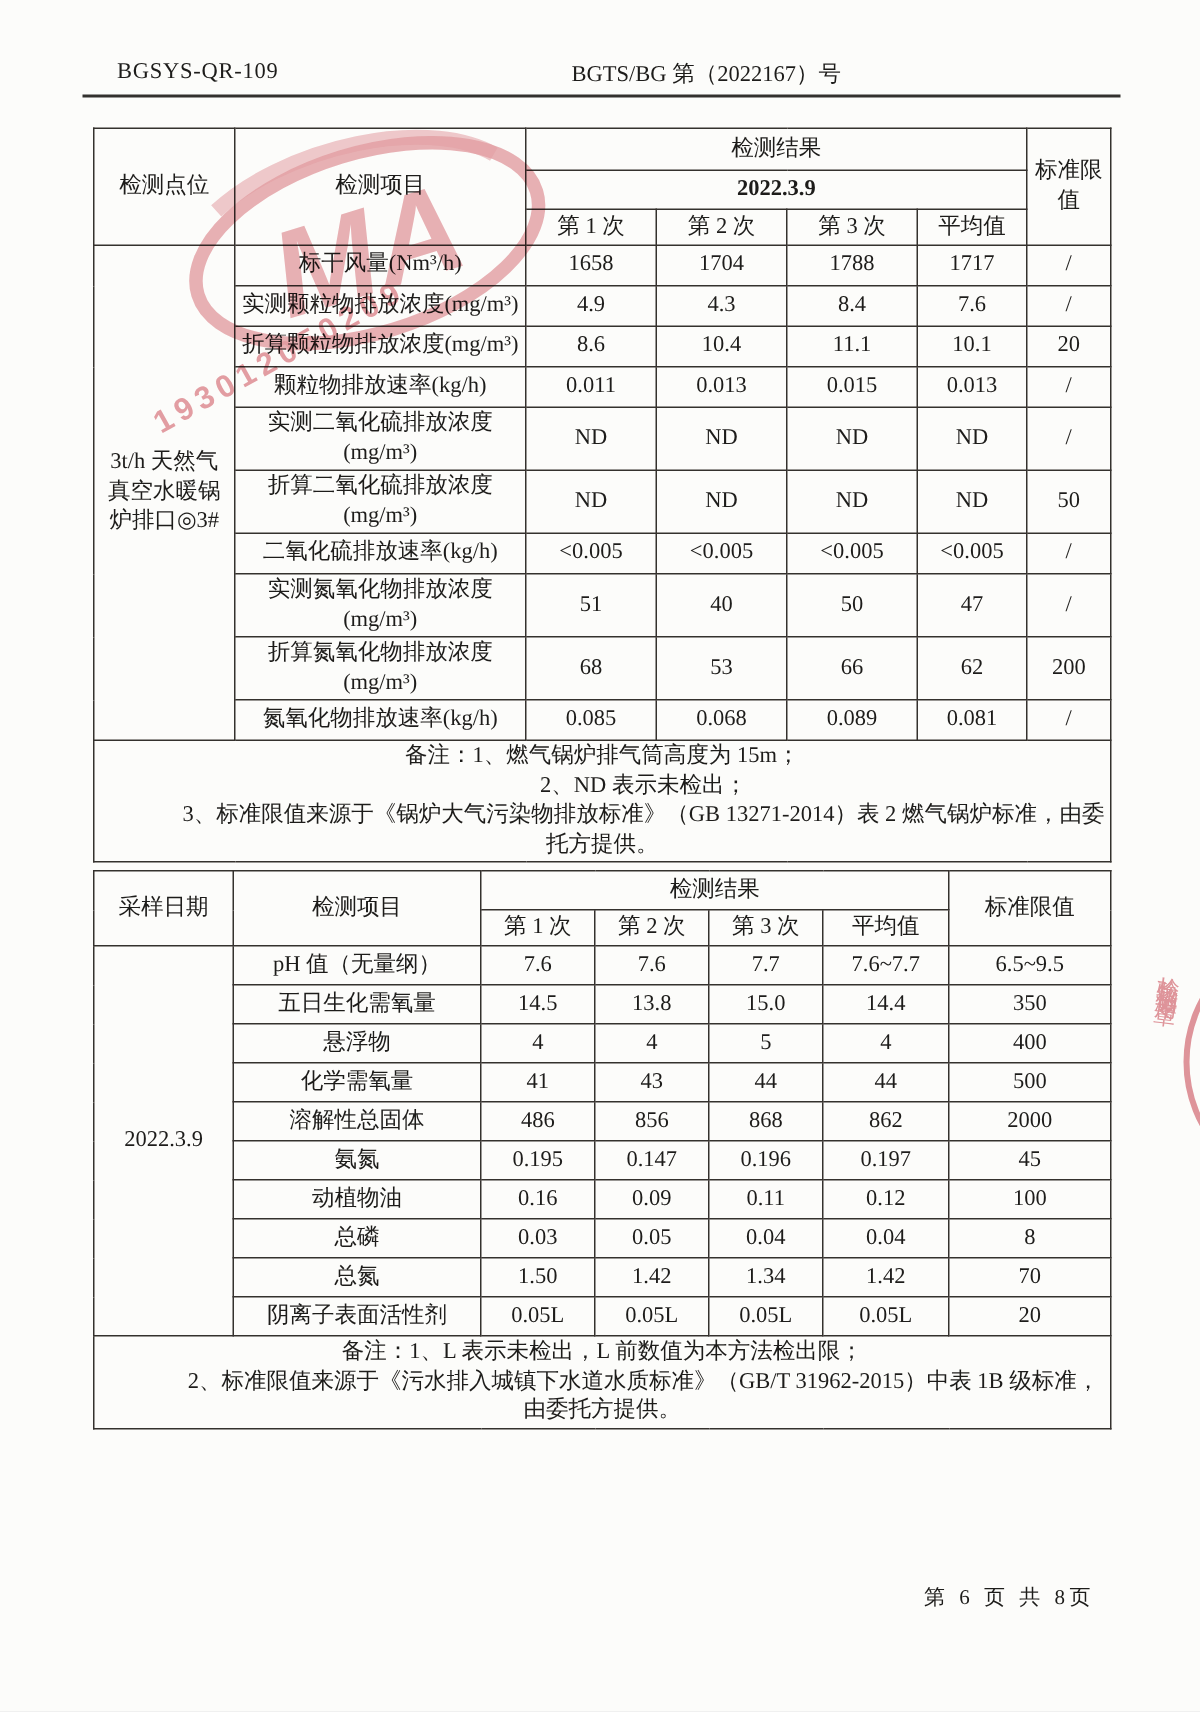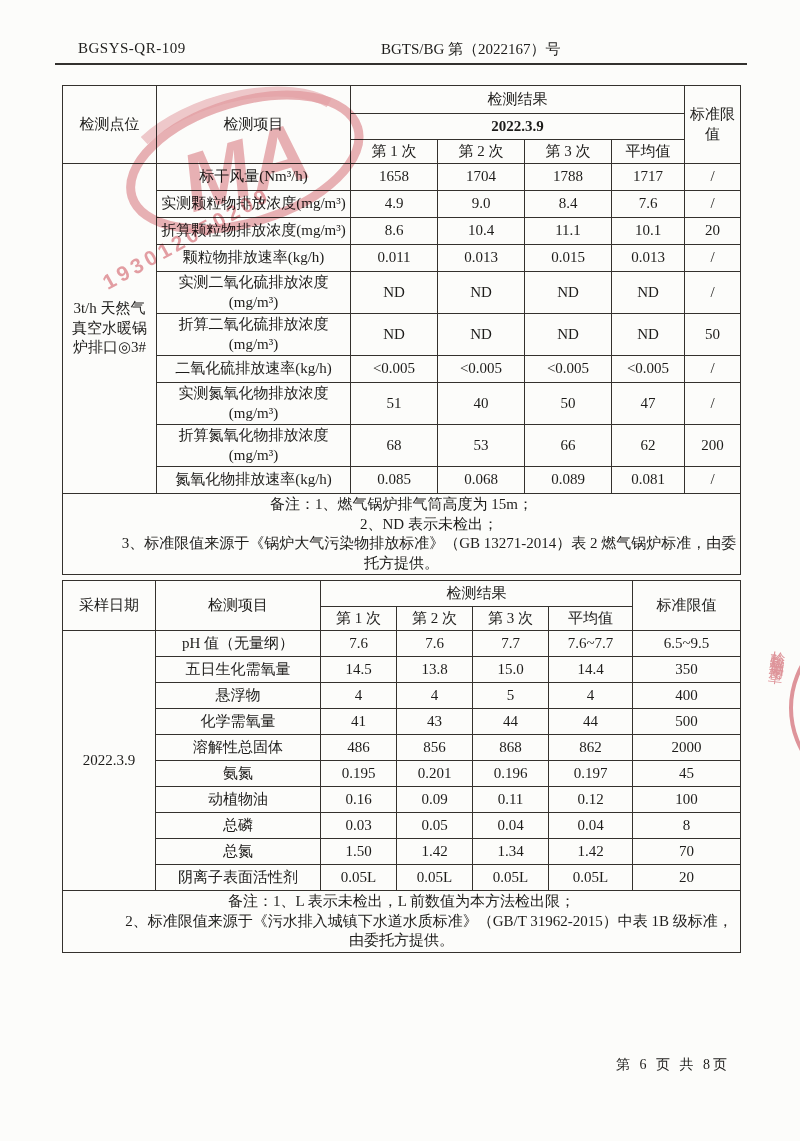--- a/index.html
+++ b/index.html
@@ -80,21 +80,21 @@
         <td class="lab">标干风量(Nm³/h)</td>
         <td>1658</td>
         <td>1704</td>
         <td>1788</td>
         <td>1717</td>
         <td>/</td>
       </tr>
       <tr class="rs">
         <td class="lab">实测颗粒物排放浓度(mg/m³)</td>
         <td>4.9</td>
-        <td>9.0</td>
+        <td>4.3</td>
         <td>8.4</td>
         <td>7.6</td>
         <td>/</td>
       </tr>
       <tr class="rs">
         <td class="lab">折算颗粒物排放浓度(mg/m³)</td>
         <td>8.6</td>
         <td>10.4</td>
         <td>11.1</td>
         <td>10.1</td>
@@ -240,21 +240,21 @@
         <td class="lab">溶解性总固体</td>
         <td>486</td>
         <td>856</td>
         <td>868</td>
         <td>862</td>
         <td>2000</td>
       </tr>
       <tr class="rs2">
         <td class="lab">氨氮</td>
         <td>0.195</td>
-        <td>0.201</td>
+        <td>0.147</td>
         <td>0.196</td>
         <td>0.197</td>
         <td>45</td>
       </tr>
       <tr class="rs2">
         <td class="lab">动植物油</td>
         <td>0.16</td>
         <td>0.09</td>
         <td>0.11</td>
         <td>0.12</td>

